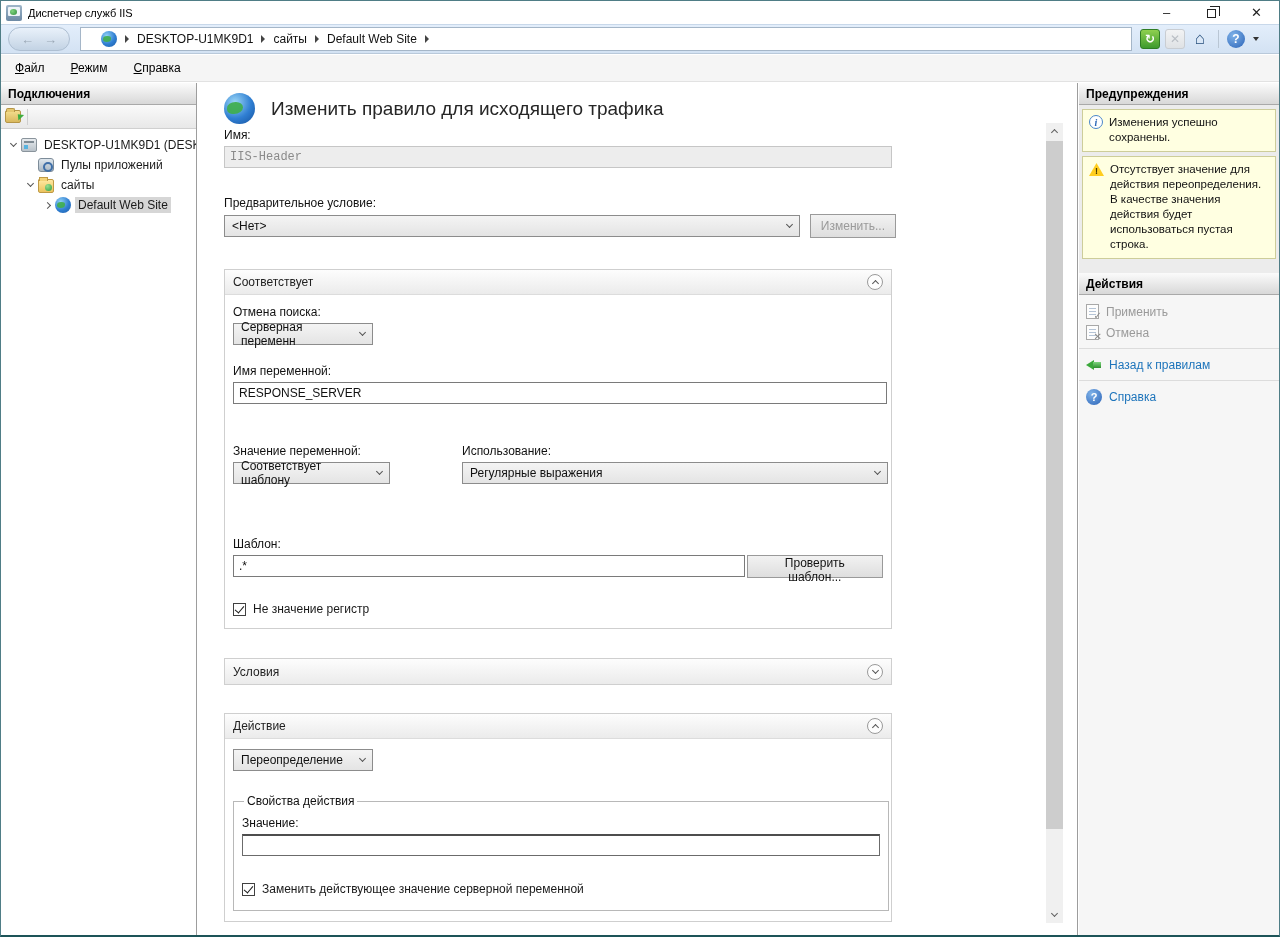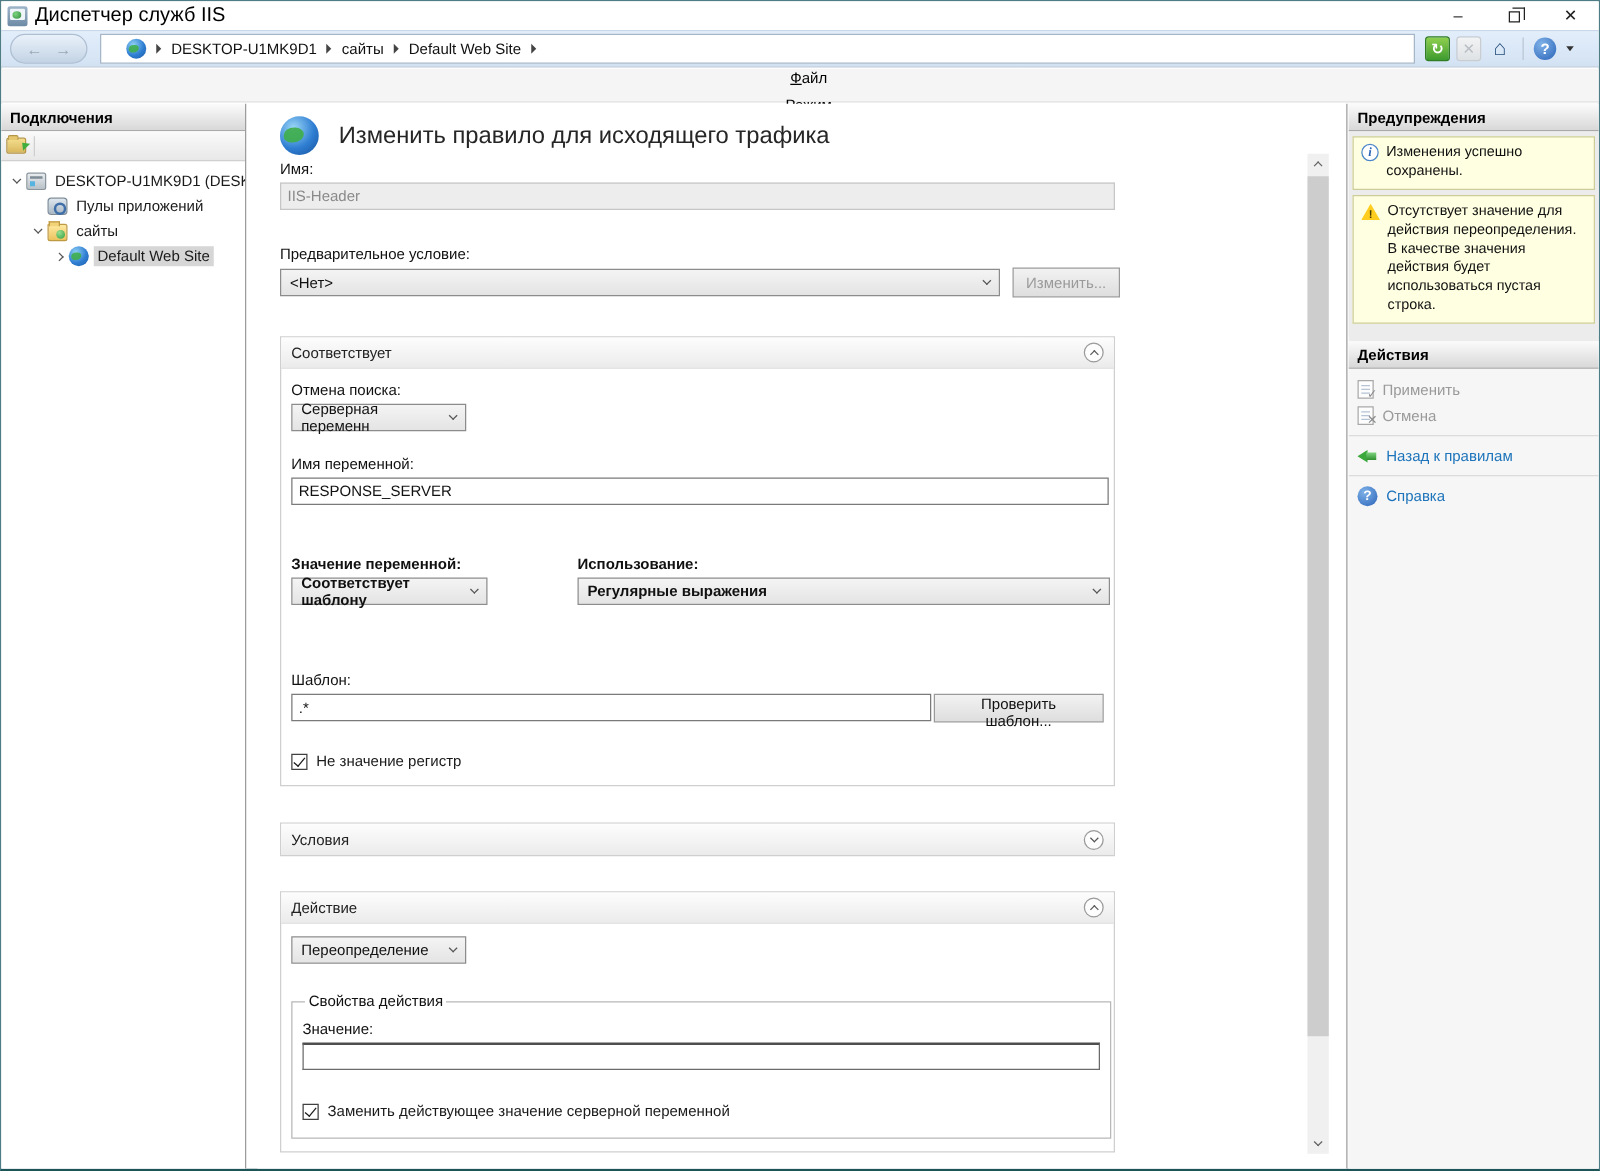--- a/index.html
+++ b/index.html
@@ -10,21 +10,21 @@
     overflow:hidden; border:1px solid #4f7d86; border-bottom:2px solid #1d5458;
   }
   
   .titlebar { position:absolute; top:0; left:0; width:100%; height:23px; background:#fff;
     display:flex; align-items:center; padding-left:5px; }
   .app-icon { width:16px; height:16px; position:relative; margin-right:6px;
     background:linear-gradient(#9fb6c9,#6d8aa5); border-radius:2px; }
   .app-icon::before { content:""; position:absolute; left:2px; top:2px; right:2px; bottom:5px; background:#eef4f8; border-radius:1px; }
   .app-icon::after { content:""; position:absolute; left:4px; top:4px; width:7px; height:6px;
     background:radial-gradient(circle at 35% 35%, #7fd47f, #2e8b3a); border-radius:50%; }
-  .title-text { font-size:16px; color:#000; }
+  .title-text { font-size:11px; color:#000; }
   .win-controls { position:absolute; right:0; top:0; height:23px; display:flex; }
   .win-btn { width:45px; height:23px; display:flex; align-items:center; justify-content:center; color:#222; font-size:13px; }
   .restore-glyph { width:9px; height:9px; border:1px solid #222; position:relative; background:#fff; margin-top:2px; }
   .restore-glyph::before { content:""; position:absolute; left:2px; top:-4px; width:9px; height:9px; border:1px solid #222; border-left:none; border-bottom:none; }
   
   .navbar { position:absolute; top:23px; left:0; width:100%; height:30px;
     background:linear-gradient(#e3eefb,#d3e2f3); border-top:1px solid #c8d8ea; border-bottom:1px solid #b9c9da;
     display:flex; align-items:center; }
   .nav-blob { width:62px; height:24px; margin-left:7px; border-radius:12px;
     background:linear-gradient(#e9f1fa,#c3d3e4); border:1px solid #aebfd2;
@@ -41,21 +41,21 @@
   .nav-icons { display:flex; align-items:center; margin-left:8px; gap:5px; }
   .nav-ic { width:20px; height:20px; display:flex; align-items:center; justify-content:center; border-radius:3px; font-size:12px; }
   .ic-refresh { background:linear-gradient(#8fd04f,#3d9a2e); border:1px solid #2f7d24; color:#fff; font-weight:bold; }
   .ic-stop { color:#b9bec4; background:linear-gradient(#f2f3f4,#dfe2e5); border:1px solid #c9cdd2; font-weight:bold; }
   .ic-home { font-size:17px; color:#274f7c; }
   .sep-v { width:1px; height:18px; background:#b9c6d4; margin:0 3px; }
   .ic-help { width:18px; height:18px; border-radius:50%; background:radial-gradient(circle at 35% 30%, #7fb2e8, #2a63b8); color:#fff; font-weight:bold; display:flex; align-items:center; justify-content:center; font-size:12px; }
   .caret-down { width:0; height:0; border-top:4px solid #333; border-left:3px solid transparent; border-right:3px solid transparent; margin-left:3px; }
   
   .menubar { position:absolute; top:54px; left:0; width:100%; height:27px; background:#f5f5f5;
-    border-bottom:1px solid #e2e2e2; display:flex; align-items:center; padding-left:14px; gap:8px;flex-direction:column; }
+    border-bottom:1px solid #e2e2e2; display:flex; align-items:center; padding-left:14px; gap:26px; }
   .menu-item { font-size:12px; color:#000; }
   
   .left-panel { position:absolute; top:82px; left:0; width:196px; bottom:0; background:#fff; border-right:1px solid #9d9d9d; }
   .content { position:absolute; top:82px; left:205px; width:872px; bottom:0; background:#fff; border-right:1px solid #9d9d9d; overflow:hidden; }
   .right-panel { position:absolute; top:82px; left:1078px; right:0; bottom:0; background:#ececec; }
   .panel-header { height:22px; background:linear-gradient(#fbfbfb,#d8d8d8); border-bottom:1px solid #a9a9a9;
     font-weight:bold; font-size:12px; display:flex; align-items:center; padding-left:7px; color:#000; }
   
   .conn-toolbar { height:24px; background:linear-gradient(#fafafa,#e8e8e8); border-bottom:1px solid #d0d0d0;
     display:flex; align-items:center; padding-left:4px; gap:6px; }
@@ -86,21 +86,21 @@
   .ti-globe::after { content:""; position:absolute; left:2px; top:5px; width:8px; height:6px; background:#3fae4c; border-radius:50% 40% 55% 45%; opacity:.9; }
   
   .form-wrap { padding:10px 0 0 18px; width:690px; }
   .page-title-row { display:flex; align-items:center; gap:16px; margin-bottom:4px; }
   .big-globe { width:31px; height:31px; border-radius:50%; position:relative; flex:none;
     background:radial-gradient(circle at 35% 30%, #9bd7f7, #2f7ed2 55%, #15509c); }
   .big-globe::after { content:""; position:absolute; left:3px; top:9px; width:16px; height:12px; background:#3fae4c; border-radius:55% 45% 60% 40%; opacity:.92; }
   .page-title { font-size:19px; color:#262626; }
   label { display:block; font-size:12px; color:#111; margin-bottom:4px; }
   input[type=text] { font-family:inherit; font-size:12px; height:22px; border:1px solid #7a7a7a; background:#fff; padding:0 5px; color:#111; }
-  input.disabled { background:#ededed; border:1px solid #c6c6c6; color:#8a8a8a; }
+  input.disabled { background:#ededed; border:1px solid #c6c6c6; color:#8a8a8a;font-family:Liberation Mono, monospace; }
   .combo { height:22px; border:1px solid #8c8c8c; background:linear-gradient(#f4f4f4,#e4e4e4);
     display:flex; align-items:center; justify-content:space-between; padding:0 7px; font-size:12px; color:#111; }
   .combo .chev { margin-left:8px; }
   .btn { height:24px; border:1px solid #9a9a9a; background:linear-gradient(#f2f2f2,#dedede); font-size:12px; padding:0 10px; font-family:inherit; color:#111; }
   .btn.disabled { color:#9a9a9a; }
   .name-field { width:668px; }
   .row { display:flex; align-items:center; }
   .precond-row { gap:10px; }
   .precond-combo { width:585px; }
   .section { width:668px; border:1px solid #cfcfcf; margin-top:0; }
@@ -270,21 +270,21 @@
         <div class="combo" style="width:140px;gap:21px;">
           <span>Серверная переменн</span>
           <span class="chev chev-down"></span>
         </div>
 
         <div style="height:19px;"></div>
         <label>Имя переменной:</label>
         <input type="text" style="width: 654px;" value="RESPONSE_SERVER">
 
         <div style="height:40px;"></div>
-        <div class="row" style="gap:72px; align-items:flex-start;font-weight:bold;">
+        <div class="row" style="gap:72px; align-items:flex-start;">
           <div>
             <label>Значение переменной:</label>
             <div class="combo" style="width:157px;">
               <span>Соответствует шаблону</span>
               <span class="chev chev-down"></span>
             </div>
           </div>
           <div>
             <label>Использование:</label>
             <div class="combo" style="width:426px;">

